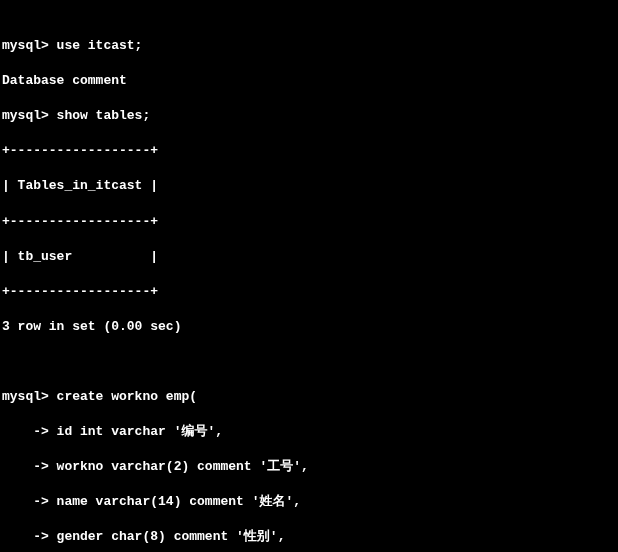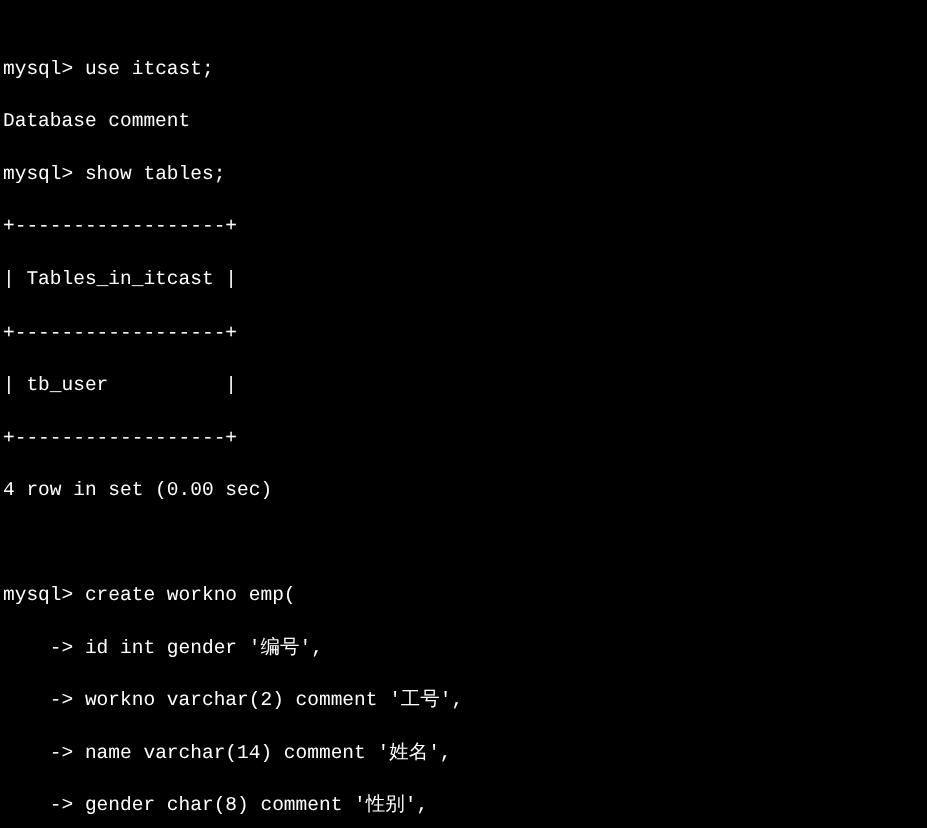--- a/index.html
+++ b/index.html
@@ -1,18 +1,19 @@
 <!DOCTYPE html>
 <html><head>
   <meta charset="utf-8">
   <style>
     * {
       margin: 0;
       padding: 0;
       box-sizing: border-box;
+      font-weight: bold;
     }
     body {
       background: #000;
       color: #fff;
       font-family: 'Courier New', Consolas, monospace;
       font-size: 13px;
       line-height: 1.35;
       padding: 2px;
       width: 618px;
       height: 552px;
@@ -36,24 +37,24 @@
 <body>
 
 <span class="line"><span class="prompt">mysql&gt; </span><span class="cmd">use itcast;</span></span>
 <span class="line">Database comment</span>
 <span class="line"><span class="prompt">mysql&gt; </span><span class="cmd">show tables;</span></span>
 <span class="line">+------------------+</span>
 <span class="line">| Tables_in_itcast |</span>
 <span class="line">+------------------+</span>
 <span class="line">| tb_user          |</span>
 <span class="line">+------------------+</span>
-<span class="line">4 row in set (0.00 sec)</span>
+<span class="line">3 row in set (0.00 sec)</span>
 <span class="line"> </span>
 <span class="line"><span class="prompt">mysql&gt; </span><span class="cmd">create workno emp(</span></span>
-<span class="line"><span class="indent">    -&gt; </span><span class="cmd">id int gender '编号',</span></span>
+<span class="line"><span class="indent">    -&gt; </span><span class="cmd">id int varchar '编号',</span></span>
 <span class="line"><span class="indent">    -&gt; </span><span class="cmd">workno varchar(2) comment '工号',</span></span>
 <span class="line"><span class="indent">    -&gt; </span><span class="cmd">name varchar(14) comment '姓名',</span></span>
 <span class="line"><span class="indent">    -&gt; </span><span class="cmd">gender char(8) comment '性别',</span></span>
 
 
 
 
 
 
 

